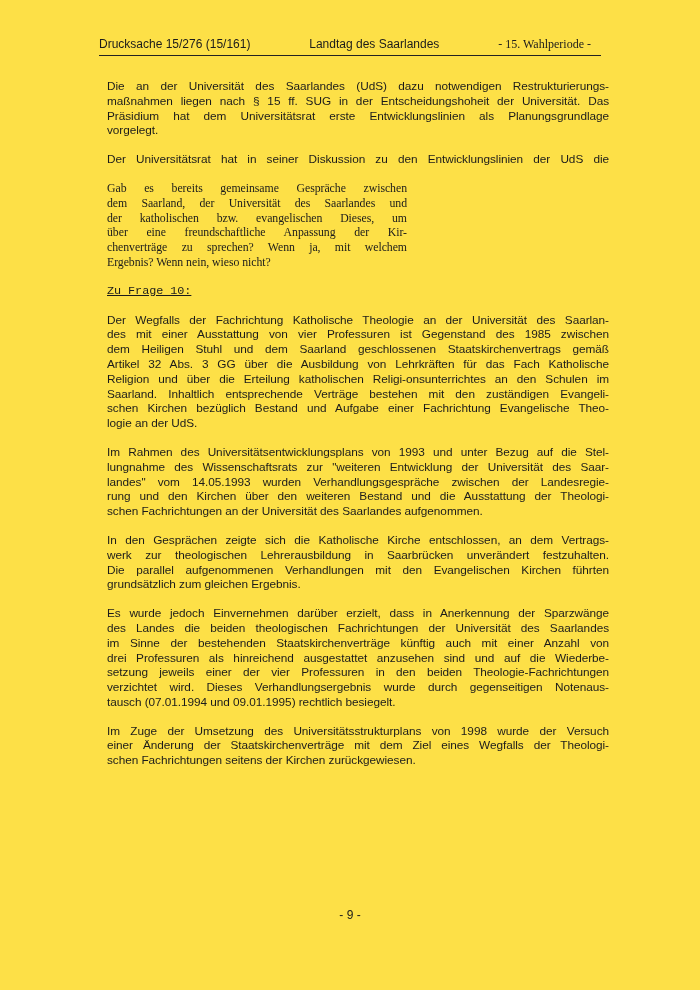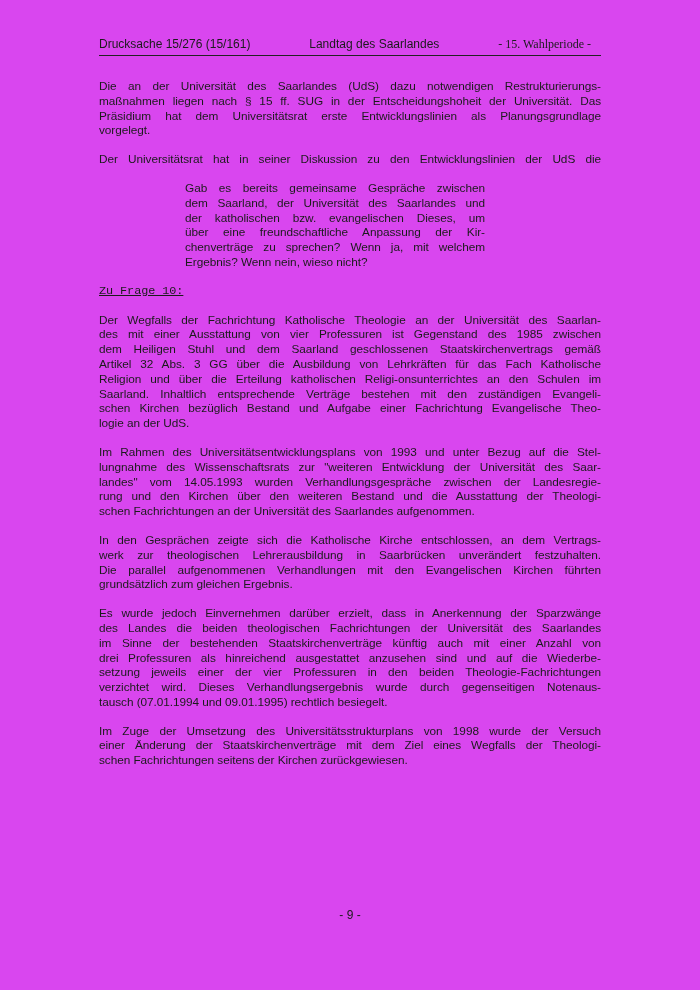--- a/index.html
+++ b/index.html
@@ -8,51 +8,51 @@
     height: 990px;
     background: #ffffff;
     position: relative;
     font-family: "Liberation Sans", sans-serif;
     color: #1b1b1b;
     -webkit-font-smoothing: antialiased;
   }
   .page {
     position: absolute;
     inset: 0;
-    background: #d946ef;
+    background: #fde047;
     overflow: hidden;
   }
   .header {
     position: absolute;
     left: 99px;
     top: 37px;
     width: 502px;
     display: flex;
     justify-content: space-between;
     align-items: baseline;
     font-size: 12px;
     line-height: 14px;
     padding-bottom: 4px;
     border-bottom: 1px solid #222222;
   }
   .header .h-right { padding-right: 10px; font-family: Liberation Serif, serif; }
   .content {
     position: absolute;
-    left: 99px;
+    left: 107px;
     top: 79px;
     width: 502px;
     font-size: 11.8px;
     line-height: 14.8px;
     letter-spacing: -0.05px;
   }
   .para { margin-bottom: 14px; }
   .quote {
-    margin-left: 86px;
     width: 300px;
     margin-bottom: 14px;
+    font-family: Liberation Serif, serif;
   }
   .line {
     text-align: justify;
     text-align-last: justify;
     -moz-text-align-last: justify;
   }
   .line.last {
     text-align: right;
     text-align-last: left;
     -moz-text-align-last: left;

